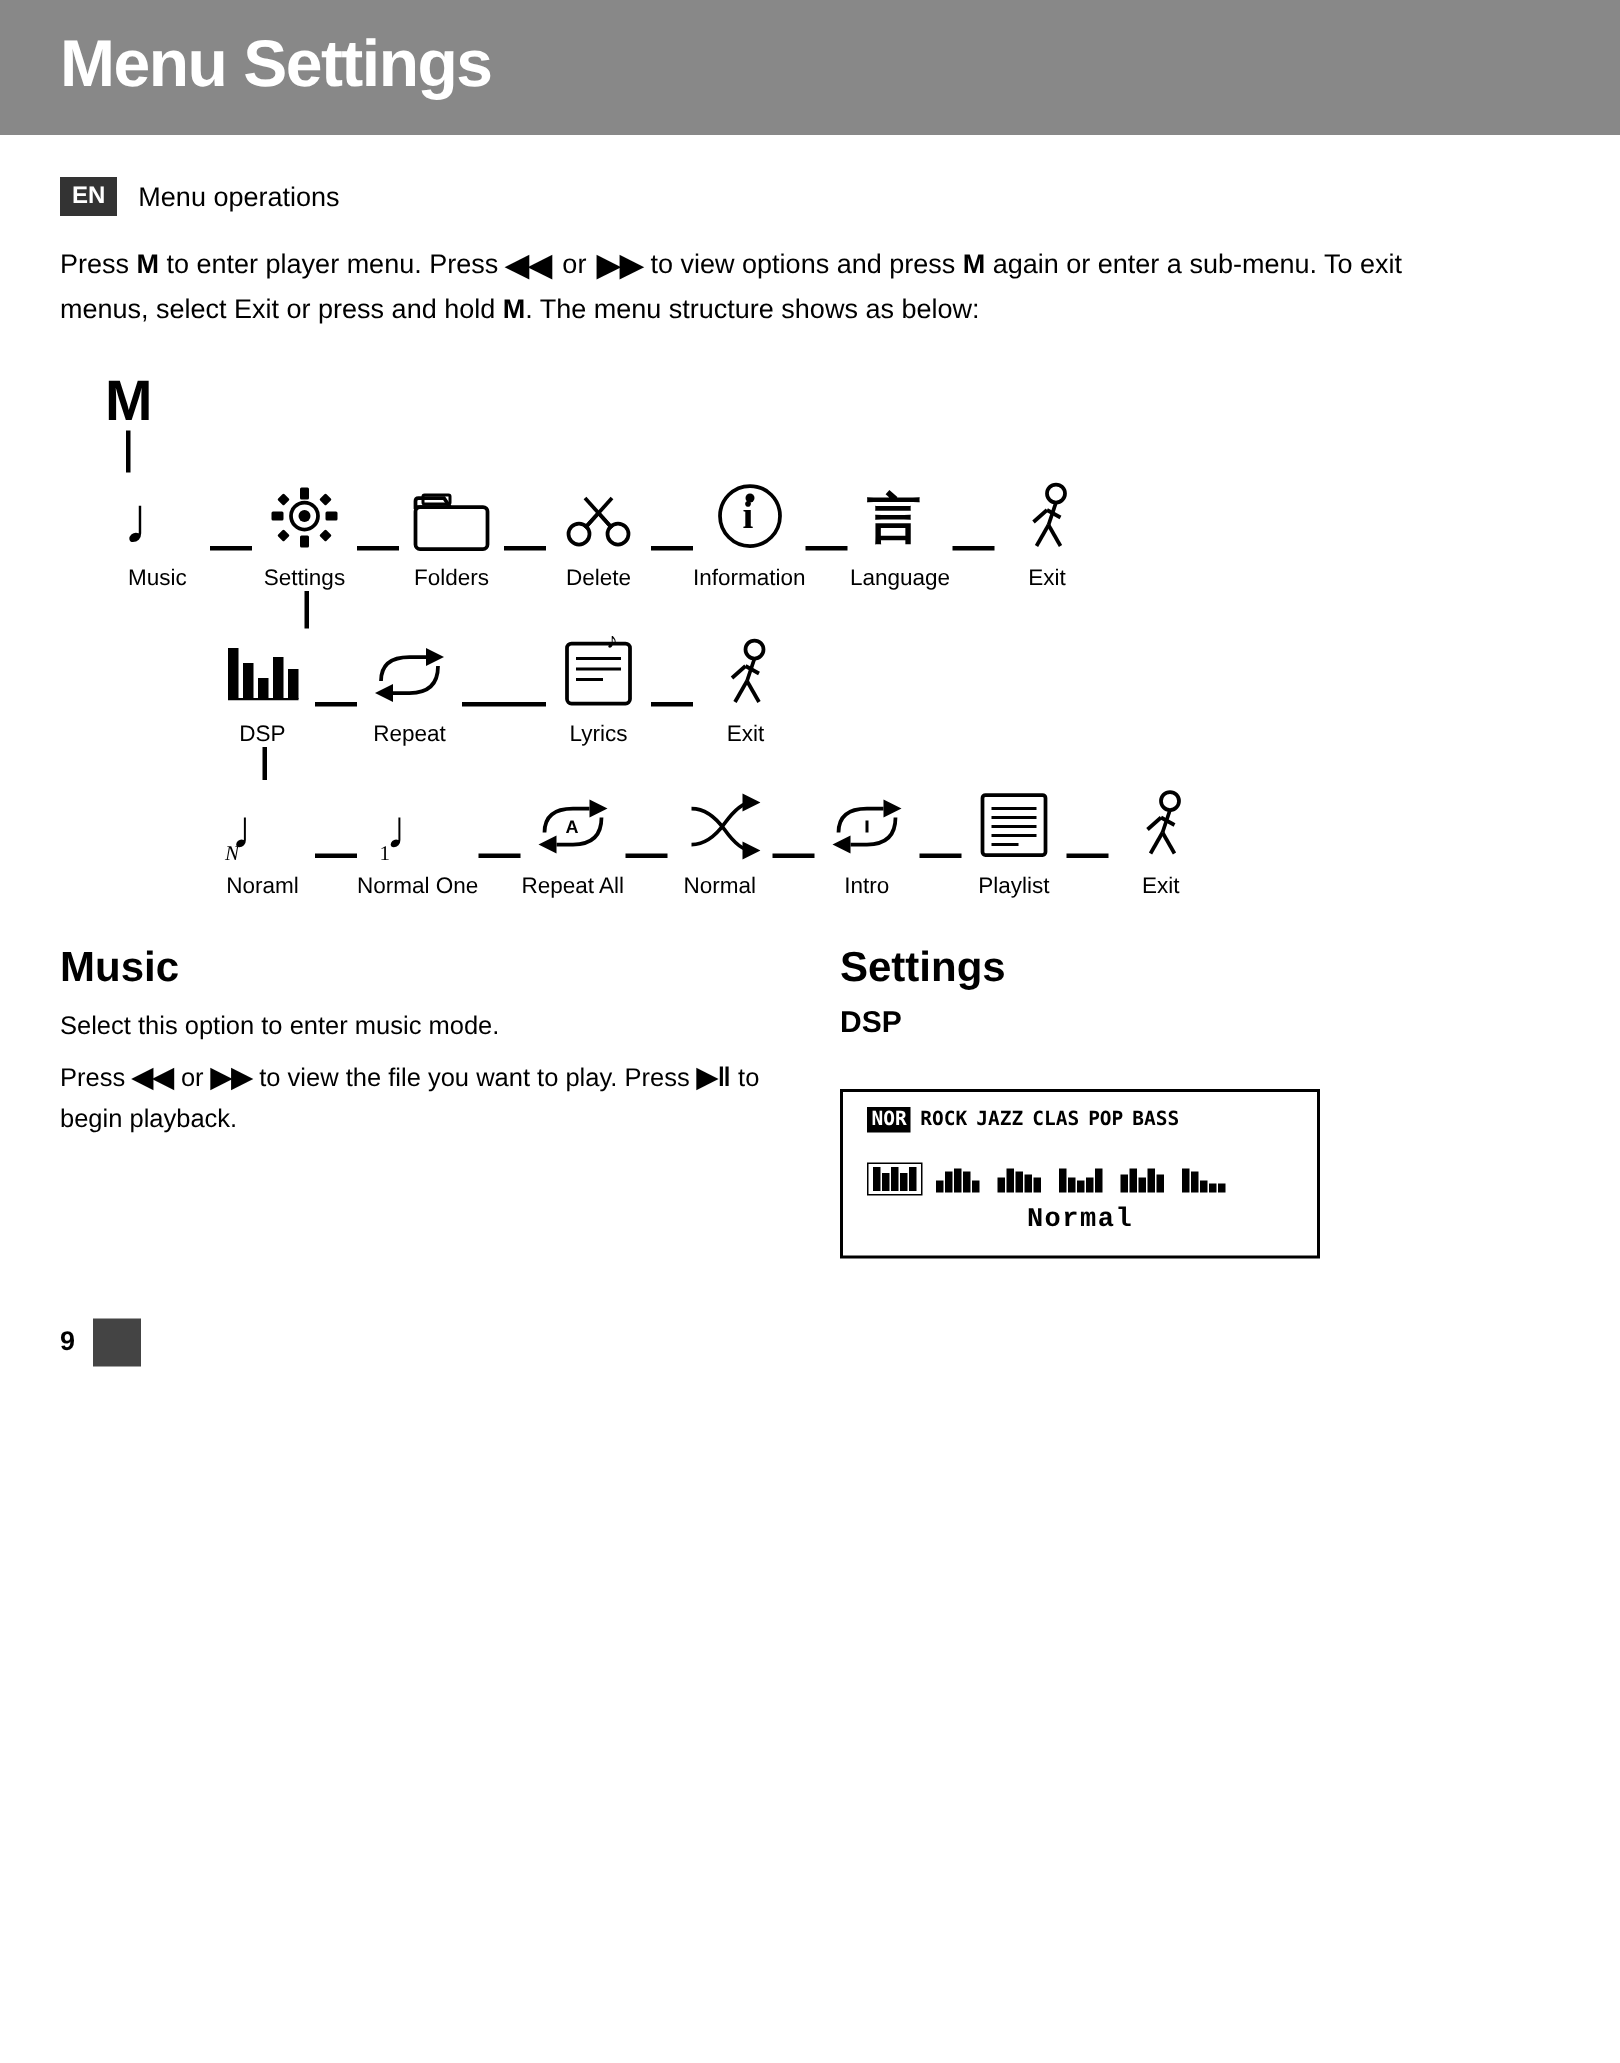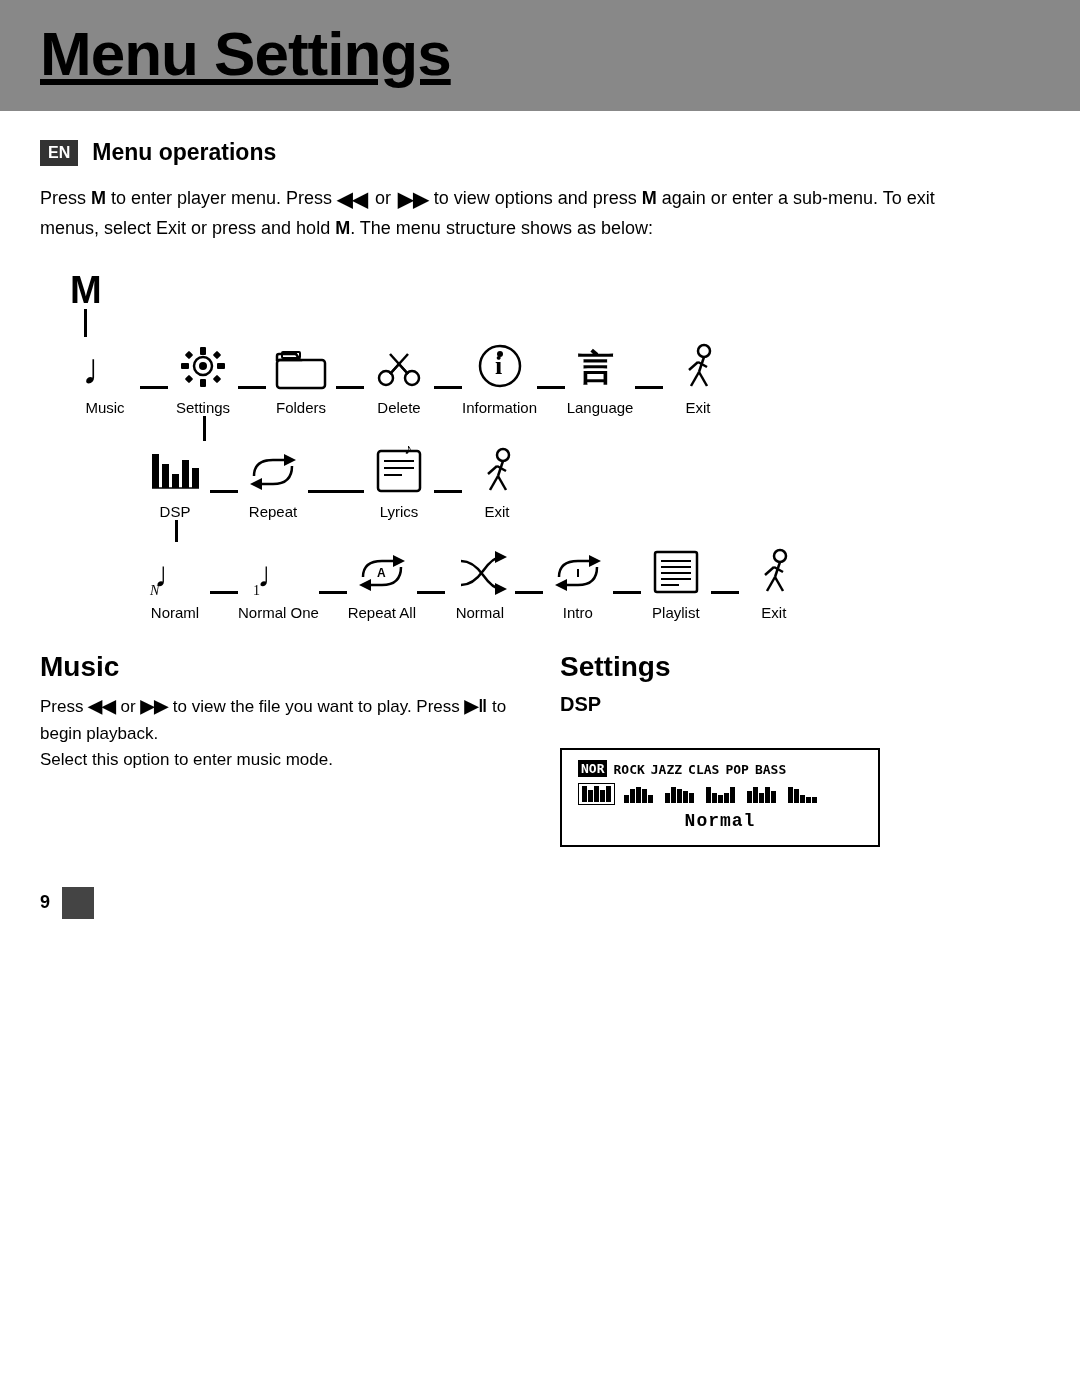--- a/index.html
+++ b/index.html
@@ -10,25 +10,24 @@
       min-height: 1375px;
       font-size: 18px;
       color: #000;
     }
 
     .header-banner {
       background: #888;
       padding: 18px 40px 22px 40px;
     }
     .header-title {
-      font-size: 62px;
+      font-size: 44px;
       font-weight: 900;
-      color: #000000;
+      color: #ffffff;
       letter-spacing: -1px;
-      text-decoration: underline;
     }
 
     .content {
       padding: 28px 40px 40px 40px;
     }
 
     .section-header {
       display: flex;
       align-items: center;
       margin-bottom: 18px;
@@ -37,22 +36,22 @@
       background: #333;
       color: #fff;
       font-size: 16px;
       font-weight: bold;
       padding: 4px 8px;
       margin-right: 14px;
       min-width: 38px;
       text-align: center;
     }
     .section-title {
-      font-size: 23px;
-      font-weight: 700;
+      font-size: 18px;
+      font-weight: 400;
     }
 
     .intro-text {
       font-size: 18px;
       line-height: 1.55;
       margin-bottom: 28px;
       max-width: 900px;
     }
     .intro-text b { font-weight: 900; }
 
@@ -137,23 +136,23 @@
     .dsp-display {
       border: 2px solid #000;
       padding: 10px 16px 14px 16px;
       margin-top: 24px;
       display: inline-block;
       min-width: 320px;
       background: #fff;
     }
     .dsp-options-row {
       display: flex;
-      align-items: flex-end;
+      align-items: center;
       gap: 6px;
-      margin-bottom: 6px;
+      margin-bottom: 20px;
     }
     .dsp-option {
       font-size: 13px;
       font-weight: bold;
       font-family: monospace;
     }
     .dsp-option.selected {
       background: #000;
       color: #fff;
       padding: 1px 3px;
@@ -525,28 +524,28 @@
         <span class="icon-label">Exit</span>
       </div>
     </div>
 
   </div>
 
   <div class="two-col">
 
     <div class="col-left">
       <h2 class="sub-heading">Music</h2>
+      <p class="body-text" style="margin-bottom:8px;">Select this option to enter music mode.</p>
       <p class="body-text">
         Press <span style="font-size:18px; font-weight:bold;">◀◀</span>
         or <span style="font-size:18px; font-weight:bold;">▶▶</span>
         to view the file you want to play. Press
         <span style="font-size:18px; font-weight:bold;">▶‖</span>
         to begin playback.
       </p>
-      <p class="body-text" style="margin-bottom:8px;">Select this option to enter music mode.</p>
     </div>
 
     <div class="col-right">
       <h2 class="sub-heading">Settings</h2>
       <h3 class="sub-heading-small">DSP</h3>
 
       
       <div class="dsp-display">
         <div class="dsp-options-row">
           <span class="dsp-option selected">NOR</span>

